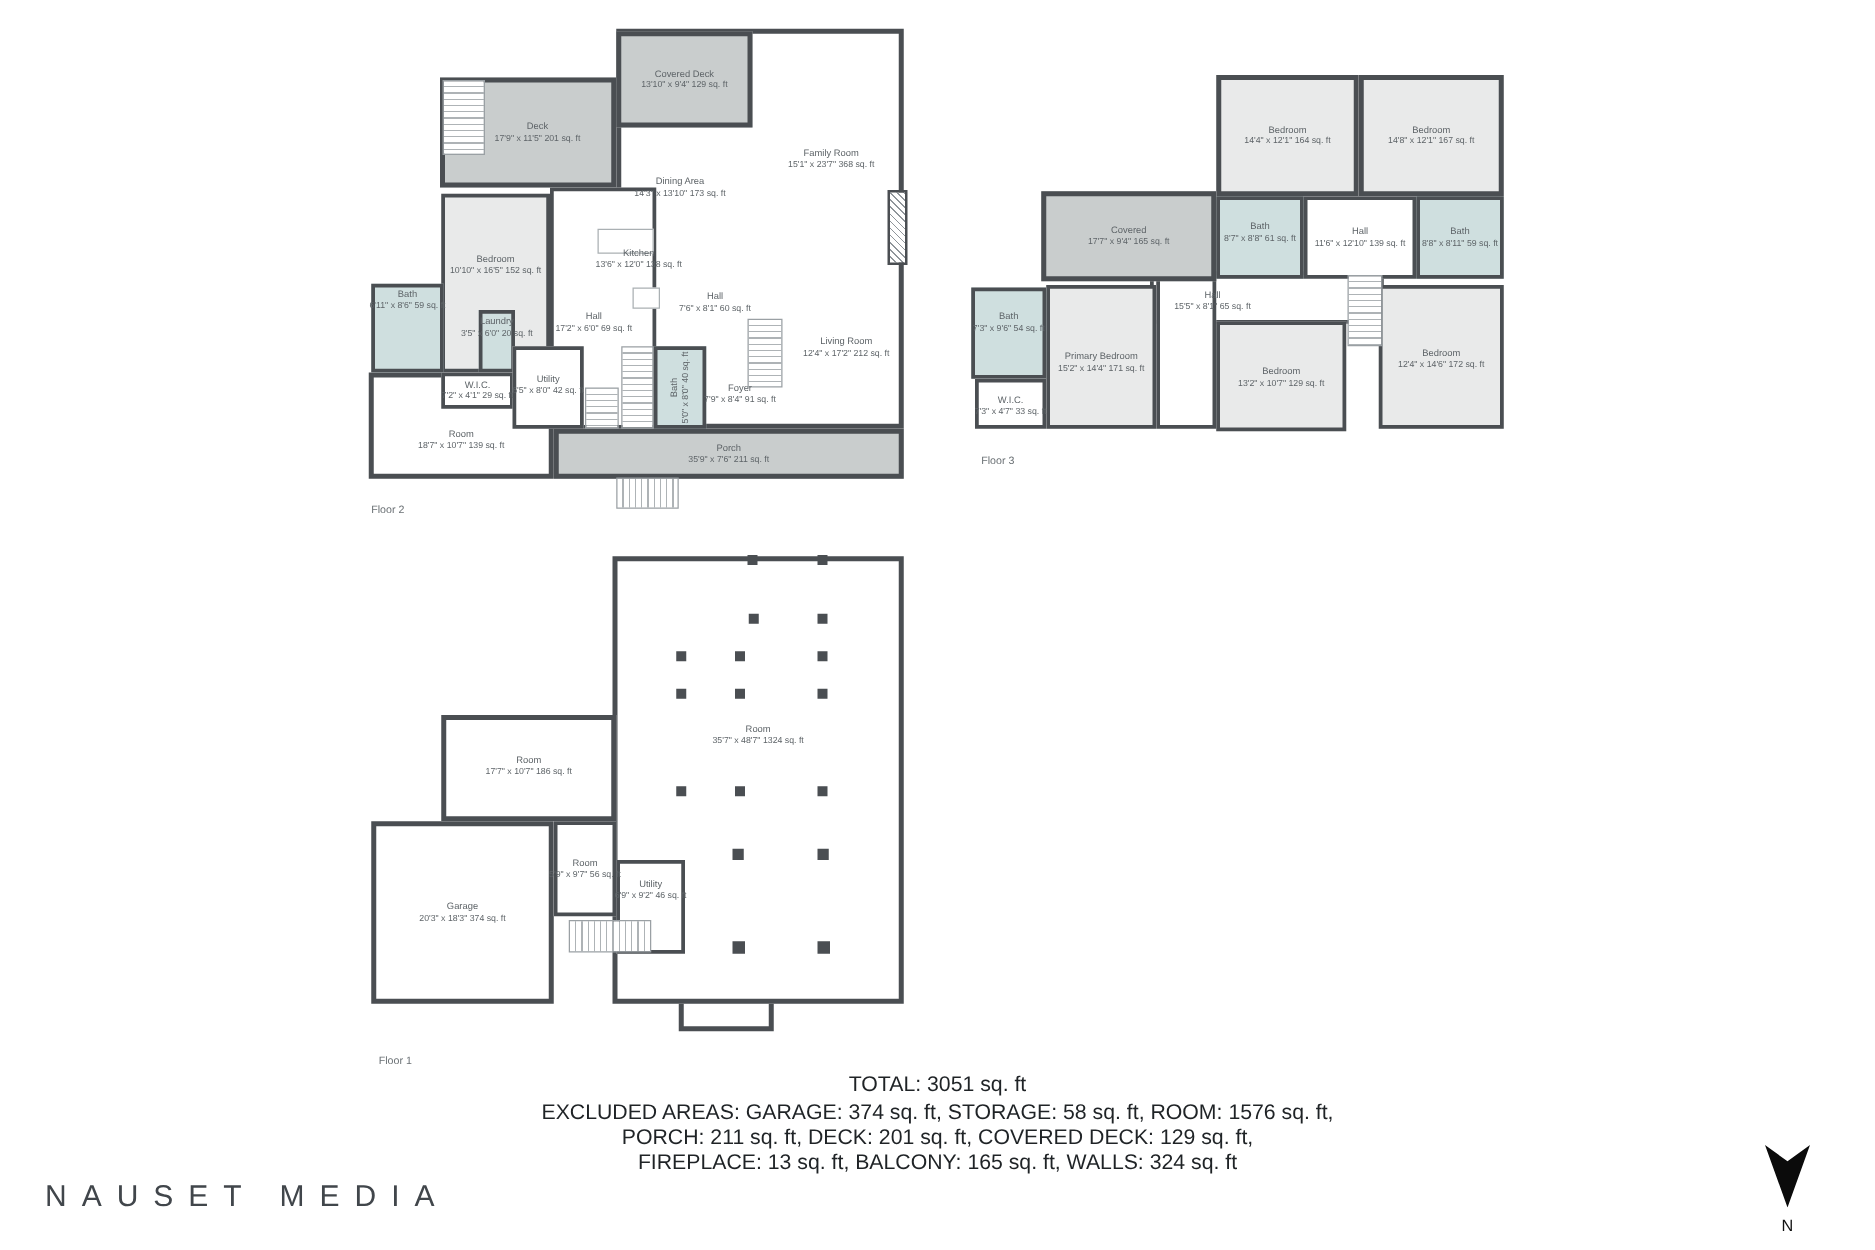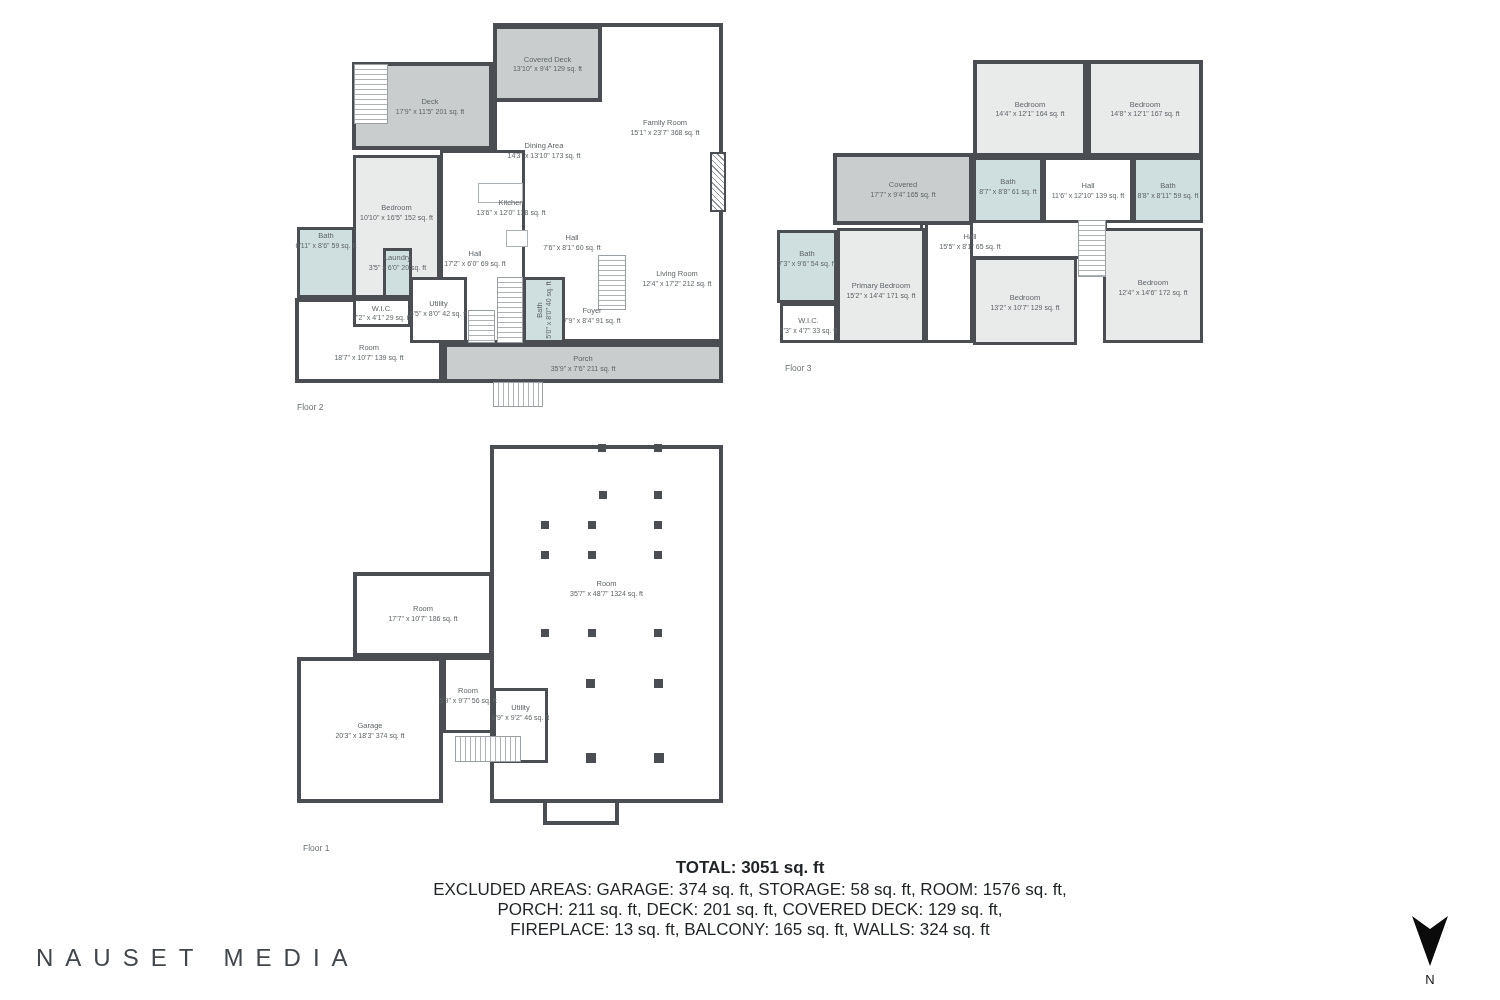--- a/index.html
+++ b/index.html
@@ -21,21 +21,21 @@
   .stairs-h{position:absolute;box-sizing:border-box;border:1px solid #9aa0a4;z-index:4;
             background:repeating-linear-gradient(to bottom,#ffffff 0 4px,#aeb3b6 4px 5px);}
   .stairs-v{position:absolute;box-sizing:border-box;border:1px solid #9aa0a4;z-index:4;
             background:repeating-linear-gradient(to right,#ffffff 0 4px,#aeb3b6 4px 5px);}
   .fireplace{position:absolute;box-sizing:border-box;border:2px solid #4a4e52;z-index:4;
             background:repeating-linear-gradient(45deg,#ffffff 0 3px,#8f959a 3px 4px);}
   .outline{position:absolute;box-sizing:border-box;border:1px solid #aab0b3;background:#fff;z-index:4;}
   .column{position:absolute;background:#4a4e52;z-index:4;}
   
   .summary{position:absolute;left:0;width:1500px;top:858px;text-align:center;color:#1f2326;}
-  .summary-title{font-size:17px;font-weight:bold;margin-bottom:2px;}
+  .summary-title{font-size:17px;font-weight:normal;margin-bottom:2px;}
   .summary-line{font-size:17px;line-height:20px;}
   .disclaimer{margin-top:14px;font-size:10.5px;color:#8d9296;}
   
   .logo{position:absolute;left:36px;top:944px;font-size:24px;letter-spacing:12px;
         color:#41464b;white-space:nowrap;}
   .north{position:absolute;left:1410px;top:916px;width:40px;text-align:center;}
   .north .n-label{display:block;font-size:13px;color:#111;margin-top:2px;font-family:"Liberation Sans",sans-serif;}
 </style>
 </head>
 <body>

